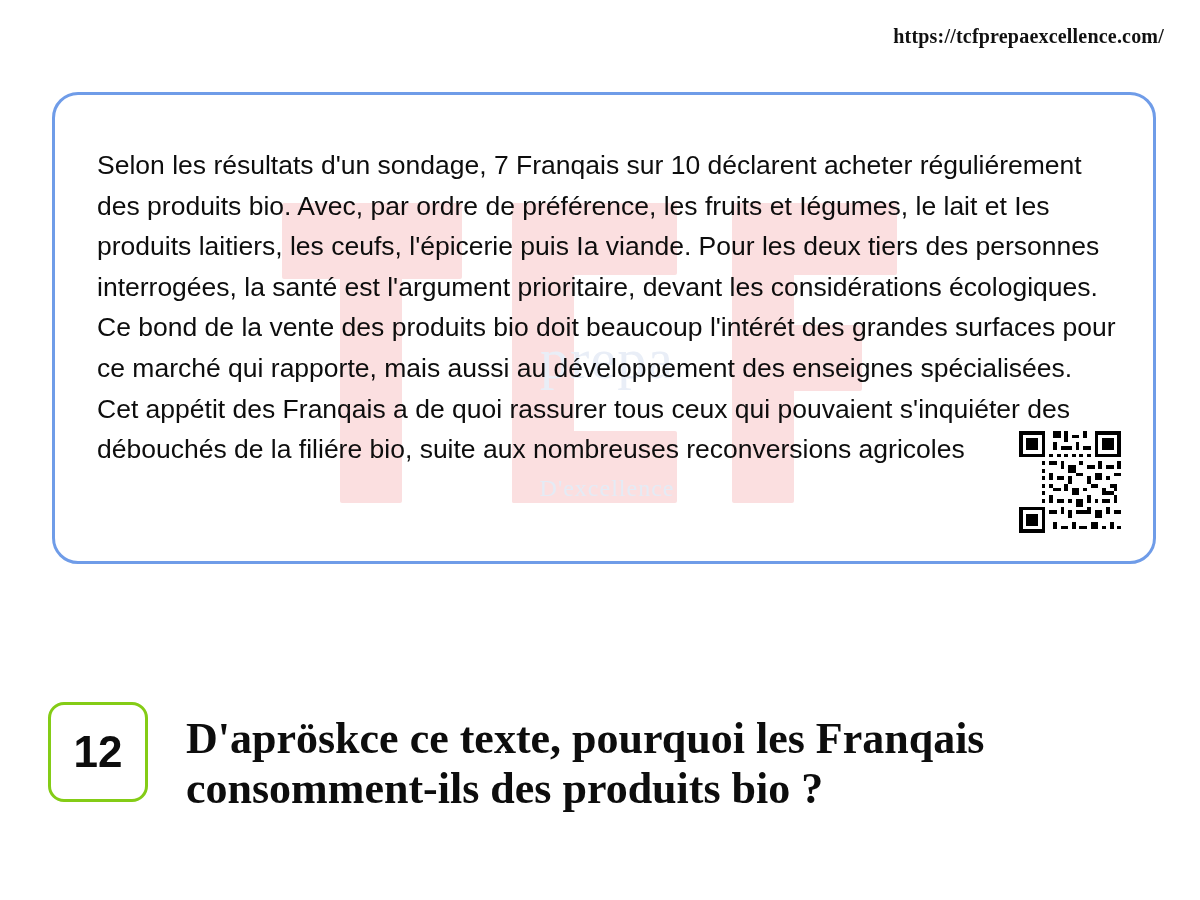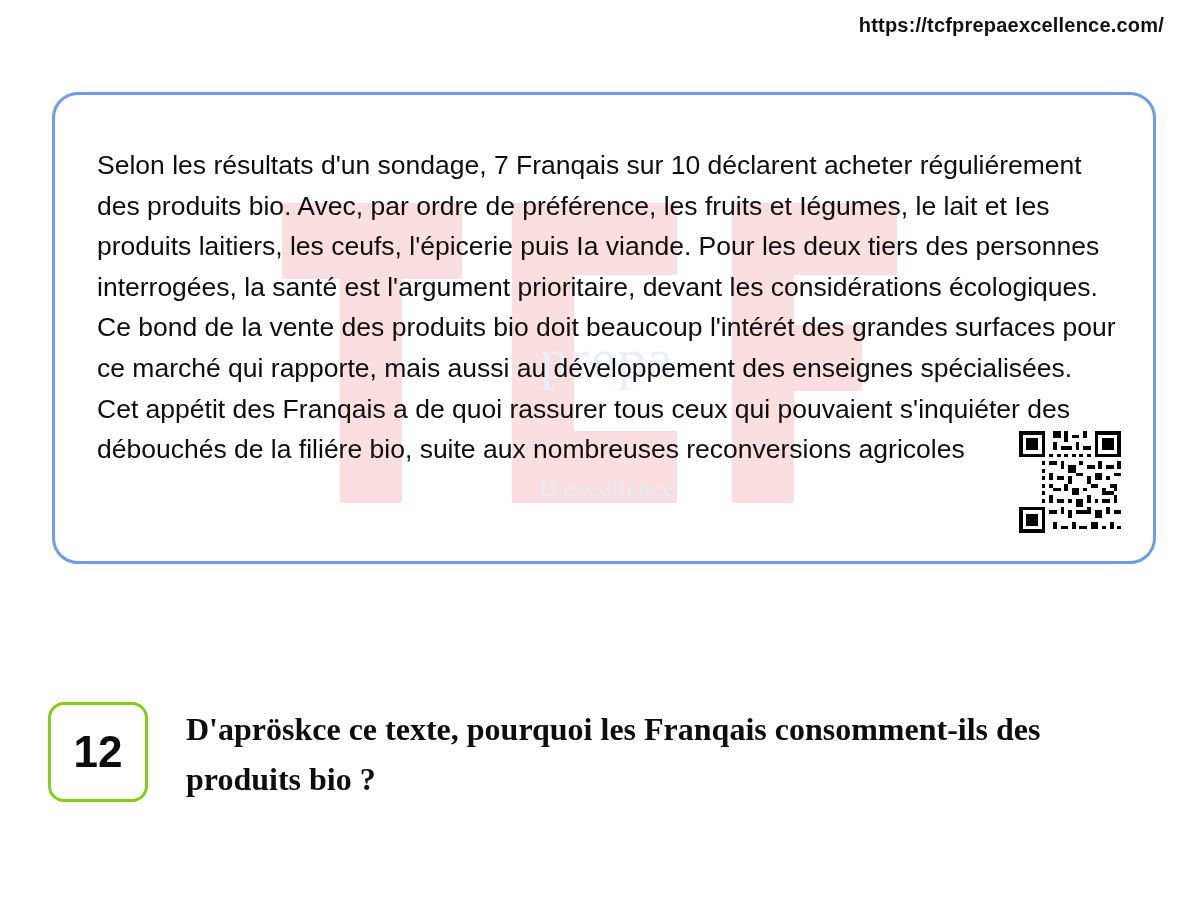--- a/index.html
+++ b/index.html
@@ -11,27 +11,27 @@
     height: 900px;
     background: #ffffff;
     font-family: "Liberation Sans", sans-serif;
     position: relative;
     overflow: hidden;
   }
 
   
   .site-url {
     position: absolute;
-    top: 14px;
+    top: 25px;
     right: 36px;
     font-size: 20px;
     font-weight: bold;
     color: #111111;
     letter-spacing: 0.2px;
-    font-family: Liberation Sans, sans-serif;
+    font-family: Liberation Serif, serif;
   }
 
   
   .watermark {
     position: absolute;
     left: 262px;
     top: 175px;
     width: 690px;
     height: 400px;
     pointer-events: none;
@@ -136,24 +136,24 @@
     align-items: center;
     justify-content: center;
     font-family: "Liberation Sans", sans-serif;
     font-size: 44px;
     font-weight: bold;
     color: #0d0d0d;
   }
   .q-text {
     flex: 1 1 auto;
     margin-left: 38px;
-    margin-top: 2px;
+    margin-top: 12px;
     font-family: "Liberation Serif", serif;
     font-weight: bold;
-    font-size: 32px;
+    font-size: 44px;
     line-height: 50px;
     color: #0d0d0d;
     white-space: pre-wrap;
   }
 </style>
 </head>
 <body>
 
 <div class="site-url">https://tcfprepaexcellence.com/</div>
 

